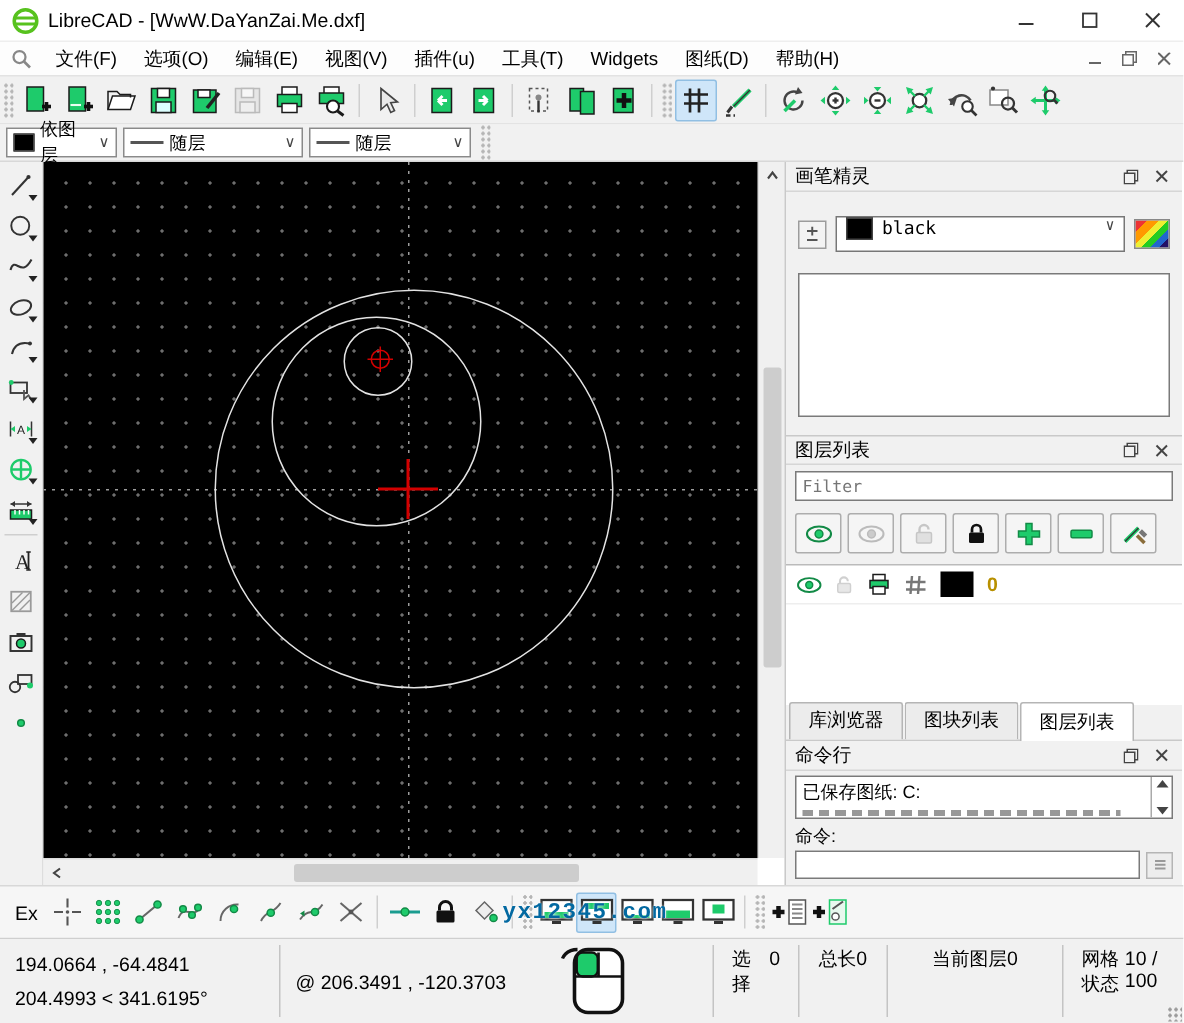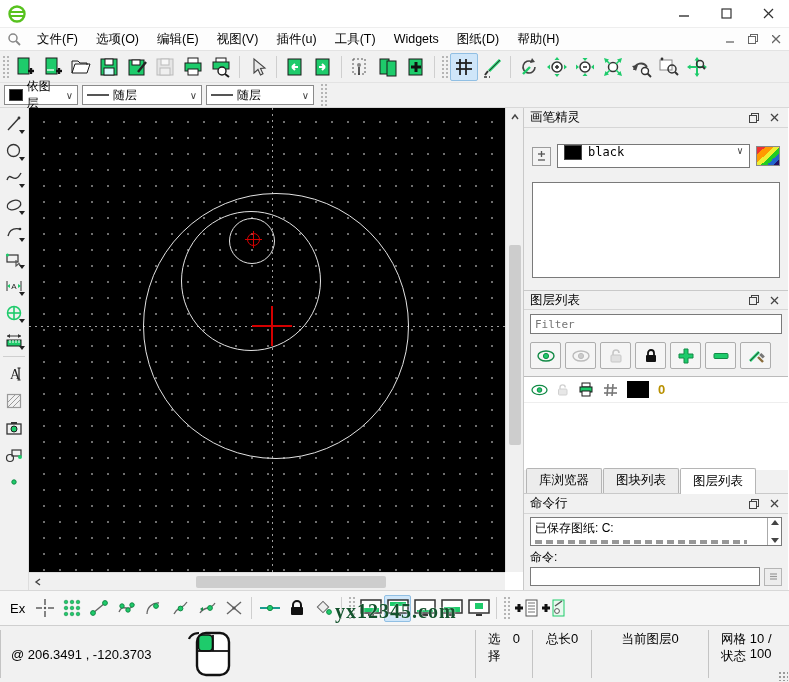--- a/index.html
+++ b/index.html
@@ -94,21 +94,21 @@
   .tri-dn { width:0; height:0; border-left:4px solid transparent; border-right:4px solid transparent; border-top:5px solid #444; }
   .cmdprompt { padding:3px 6px 1px; font-size:12px; }
   .cmdinputrow { display:flex; align-items:center; gap:4px; padding:0 6px 4px; }
   .cmdinput { flex:1; height:19px; border:1px solid #7a7a7a; background:#fff; padding:0 4px; font-size:12px; }
   .cmdmenu { width:18px; height:18px; border:1px solid #b5b5b5; background:#ededed; color:#999; display:flex; align-items:center; justify-content:center; font-size:11px; }
 
   
   .bottomtb { height:35px; background:#f6f6f6; border-top:1px solid #d8d8d8; display:flex; align-items:center; position:relative; }
   .bottomtb .tbtn { width:27px; height:27px; }
   .exlbl { font-size:13px; padding:0 6px 0 10px; }
-  .watermark { position:absolute; left:335px; top:9px; font-size:20px; font-weight:bold; color:#14532d; letter-spacing:1px; text-shadow:0 0 2px #fff; font-family:Liberation Serif, serif; pointer-events:none; }
+  .watermark { position:absolute; left:335px; top:9px; font-size:15px; font-weight:bold; color:#0369a1; letter-spacing:1px; text-shadow:0 0 2px #fff; font-family:Liberation Mono, monospace; pointer-events:none; }
 
   
   .statusbar { height:57px; background:#f1f1f1; border-top:1px solid #cfcfcf; display:flex; align-items:stretch; font-size:13px; }
   .st-seg { display:flex; flex-direction:column; justify-content:space-around; padding:5px 10px; }
   .st-div { width:1px; background:#c4c4c4; margin:4px 0; }
   .st-pair { display:flex; flex-direction:row; justify-content:center; padding:5px 12px; }
   .st-pair .lbl { font-size:12.5px; }
   .st-pair .val { font-size:13px; }
   .grip-corner { position:absolute; right:1px; bottom:1px; width:10px; height:10px;
                  background-image:radial-gradient(circle,#9a9a9a 1px,transparent 1.3px); background-size:4px 4px; }
@@ -117,20 +117,21 @@
 <body>
 
 <div class="titlebar">
   <span class="logo">
     <svg viewBox="0 0 18 18">
         <circle cx="9" cy="9" r="7.5" fill="none" stroke="#57c21e" stroke-width="2.4"></circle>
         <line x1="2" y1="7" x2="16" y2="7" stroke="#57c21e" stroke-width="2"></line>
         <line x1="2" y1="11" x2="16" y2="11" stroke="#57c21e" stroke-width="2"></line>
       </svg>
   </span>
+  <span class="title">LibreCAD - [WwW.DaYanZai.Me.dxf]</span>
   <span class="spacer"></span>
   <span class="wbtn">
       <svg width="11" height="11">
         <line x1="0" y1="8" x2="10" y2="8" stroke="#333" stroke-width="1.4"></line>
       </svg>
     </span>
   <span class="wbtn">
       <svg width="11" height="11">
         <rect x="1" y="1" width="9" height="9" fill="none" stroke="#333" stroke-width="1.2"></rect>
       </svg>
@@ -846,20 +847,24 @@
         <line x1="6" y1="6" x2="6" y2="14" stroke="#111" stroke-width="3"></line>
         <rect x="13" y="2" width="11" height="16" fill="#e8f8ee" stroke="#1ecb6b"></rect>
         <line x1="15" y1="8" x2="22" y2="3" stroke="#555" stroke-width="1.4"></line>
         <circle cx="17" cy="13" r="2.4" fill="#fff" stroke="#555"></circle>
       </svg>
     </span>
   <span class="watermark">yx12345.com</span>
 </div>
 
 <div class="statusbar">
+  <div class="st-seg" style="width:186px">
+    <span>194.0664 , -64.4841</span>
+    <span>204.4993 &lt; 341.6195°</span>
+  </div>
   <div class="st-div"></div>
   <div class="st-seg" style="width:178px">
     <span>@ 206.3491 , -120.3703</span>
   </div>
   <div class="st-seg" style="padding:3px 8px">
     <svg width="46" height="50" viewBox="0 0 46 50">
       <path d="M12,4 C4,4 2,10 2,10" fill="none" stroke="#111" stroke-width="2.2"></path>
       <rect x="10" y="4" width="32" height="42" rx="9" fill="#fff" stroke="#111" stroke-width="2.4"></rect>
       <rect x="11.5" y="6" width="14" height="16" rx="4" fill="#1ecb6b" stroke="#111" stroke-width="1.6"></rect>
       <line x1="26" y1="6" x2="26" y2="22" stroke="#111" stroke-width="1.8"></line>

